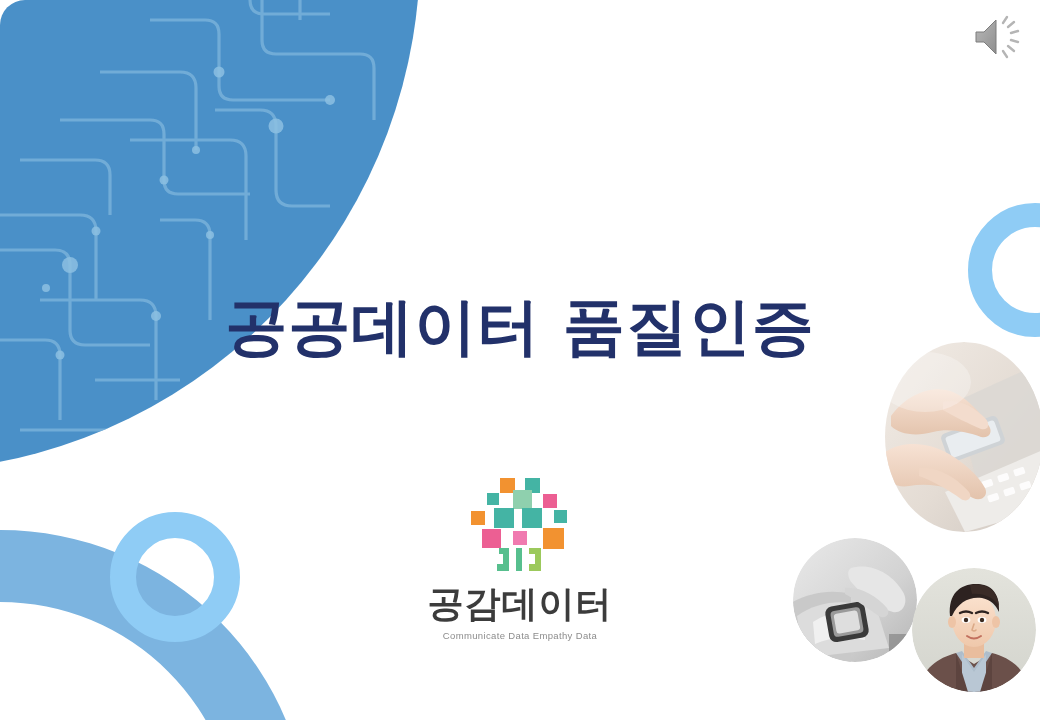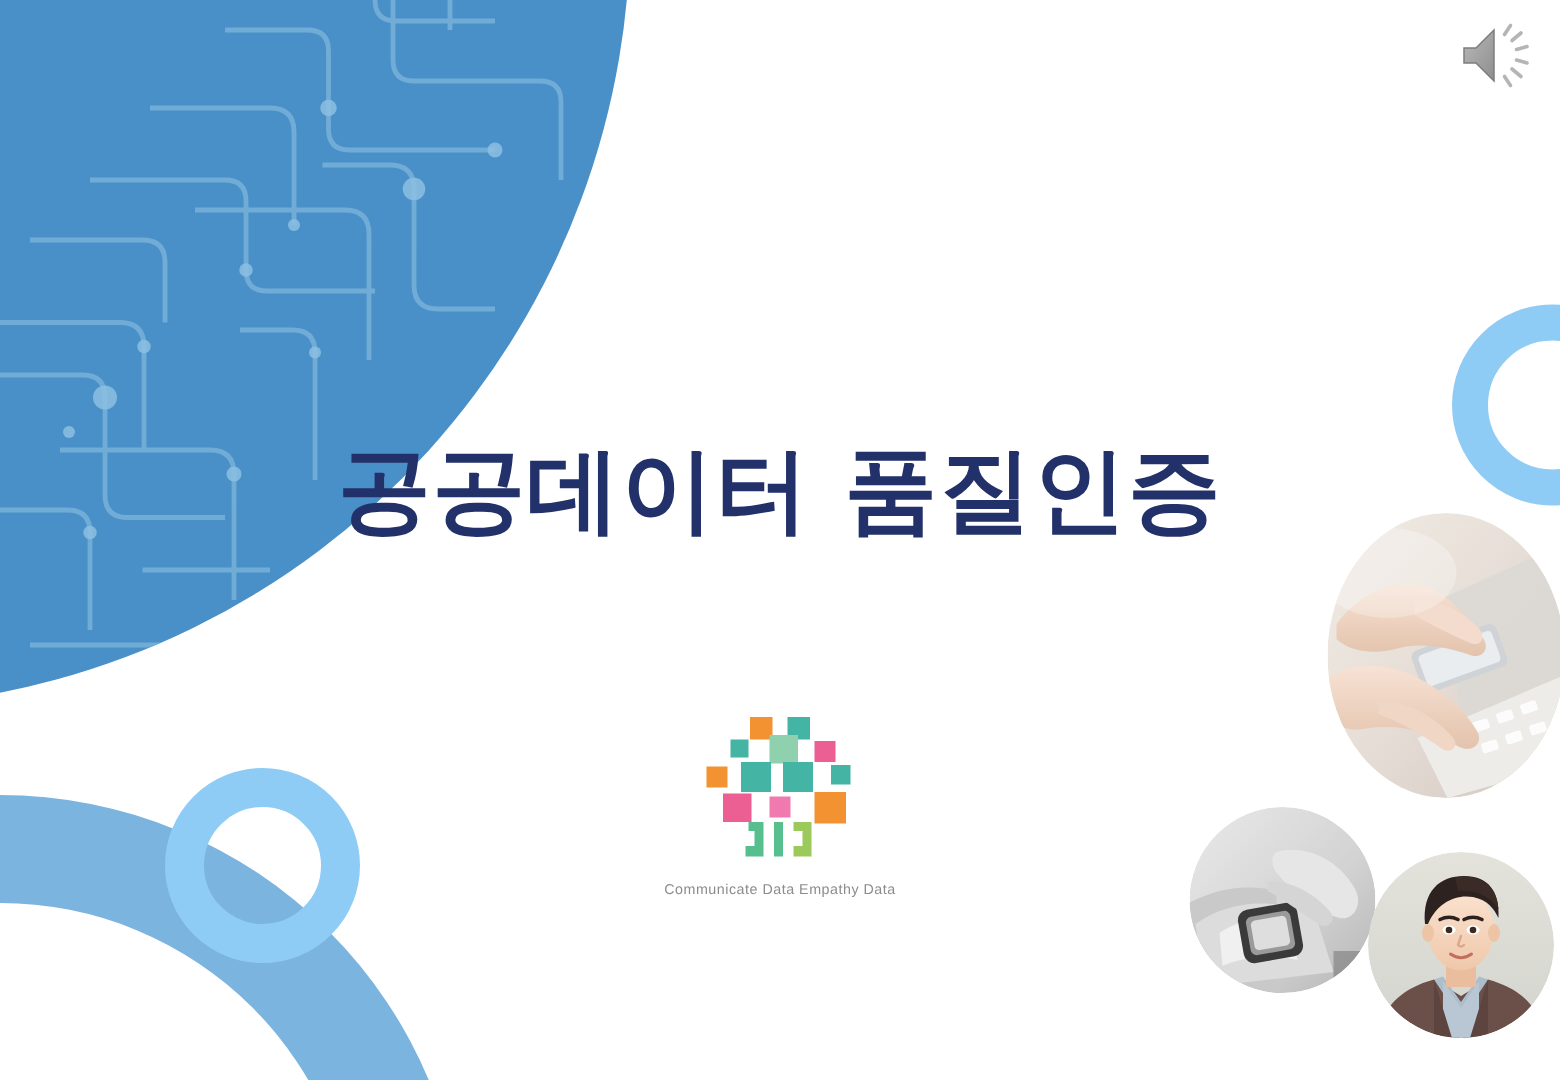--- a/index.html
+++ b/index.html
@@ -7,20 +7,21 @@
     padding: 0;
     background: #ffffff;
   }
   #slide {
     position: relative;
     width: 1040px;
     height: 720px;
     overflow: hidden;
     background: #ffffff;
     font-family: "Liberation Sans", "DejaVu Sans", sans-serif;
+    border-radius: 25px;
   }
 
   
   .deco {
     position: absolute;
     top: 0; left: 0;
     width: 1040px;
     height: 720px;
     pointer-events: none;
   }
@@ -185,20 +186,21 @@
         <rect x="23" y="53" width="19" height="19" fill="#ec5f93"></rect>
         <rect x="54" y="55" width="14" height="14" fill="#f07ab0"></rect>
         <rect x="84" y="52" width="21" height="21" fill="#f29230"></rect>
 
         <path d="M 40,72 L 50,72 L 50,95 L 38,95 L 38,88 L 44,88 L 44,78 L 40,78 Z" fill="#57bf8e"></path>
         <rect x="57" y="72" width="6" height="23" fill="#57bf8e"></rect>
         <path d="M 70,72 L 82,72 L 82,95 L 70,95 L 70,88 L 76,88 L 76,78 L 70,78 Z" fill="#9cc95c"></path>
       </svg>
     </div>
 
+    <div class="logo-word">공감데이터</div>
     <div class="logo-tagline">Communicate Data Empathy Data</div>
   </div>
 
   <div class="photo" style="left:885px; top:342px; width:158px; height:190px;">
     <svg viewBox="0 0 158 190" width="158" height="190">
       <defs>
         <clipPath id="clipPhoto1">
             <circle cx="79" cy="95" r="95"></circle>
           </clipPath>
         <linearGradient id="gPhoto1" x1="0" y1="0" x2="1" y2="1">

